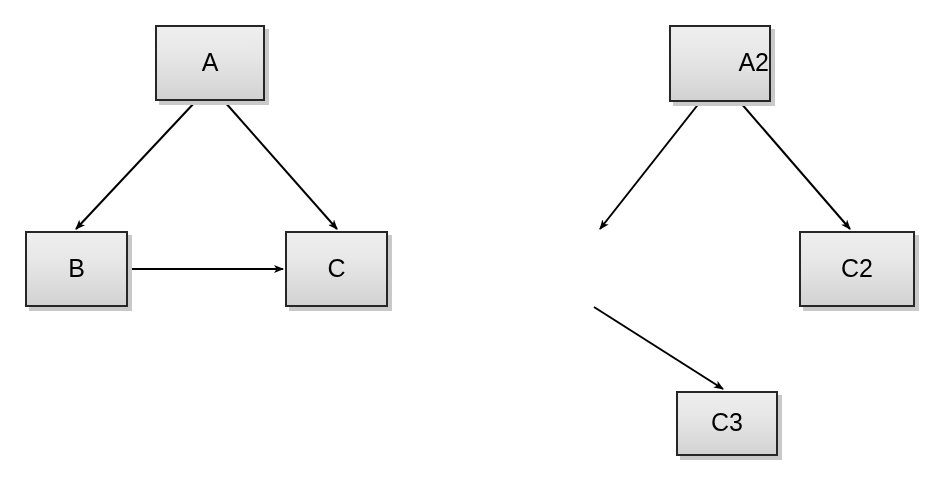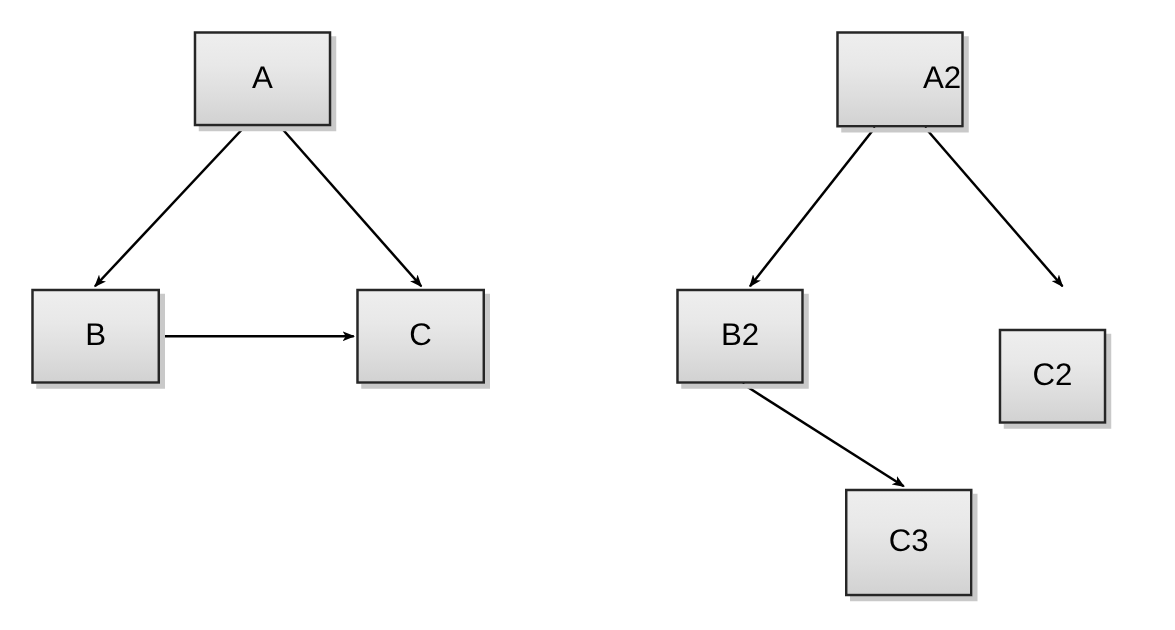--- a/index.html
+++ b/index.html
@@ -77,23 +77,20 @@
   <div class="node" style="left:25px; top:231px; width:103px; height:76px;">
     <span class="node-label">B</span>
   </div>
   <div class="node" style="left:285px; top:231px; width:103px; height:76px;">
     <span class="node-label">C</span>
   </div>
 
   <div class="node" style="left:669px; top:25px; width:102px; height:77px;justify-content:flex-end;">
     <span class="node-label">A2</span>
   </div>
-  <div class="node" style="left:541px; top:231px; width:102px; height:76px;">
-    <span class="node-label">B2</span>
-  </div>
-  <div class="node" style="left:799px; top:231px; width:86px; height:76px;margin-top:32px;">
+  <div class="node" style="left:799px; top:231px; width:116px; height:76px;">
     <span class="node-label">C2</span>
   </div>
-  <div class="node" style="left:676px; top:391px; width:102px; height:86px;">
+  <div class="node" style="left:676px; top:391px; width:102px; height:65px;">
     <span class="node-label">C3</span>
   </div>
 
 </div>
 
 </body></html>

